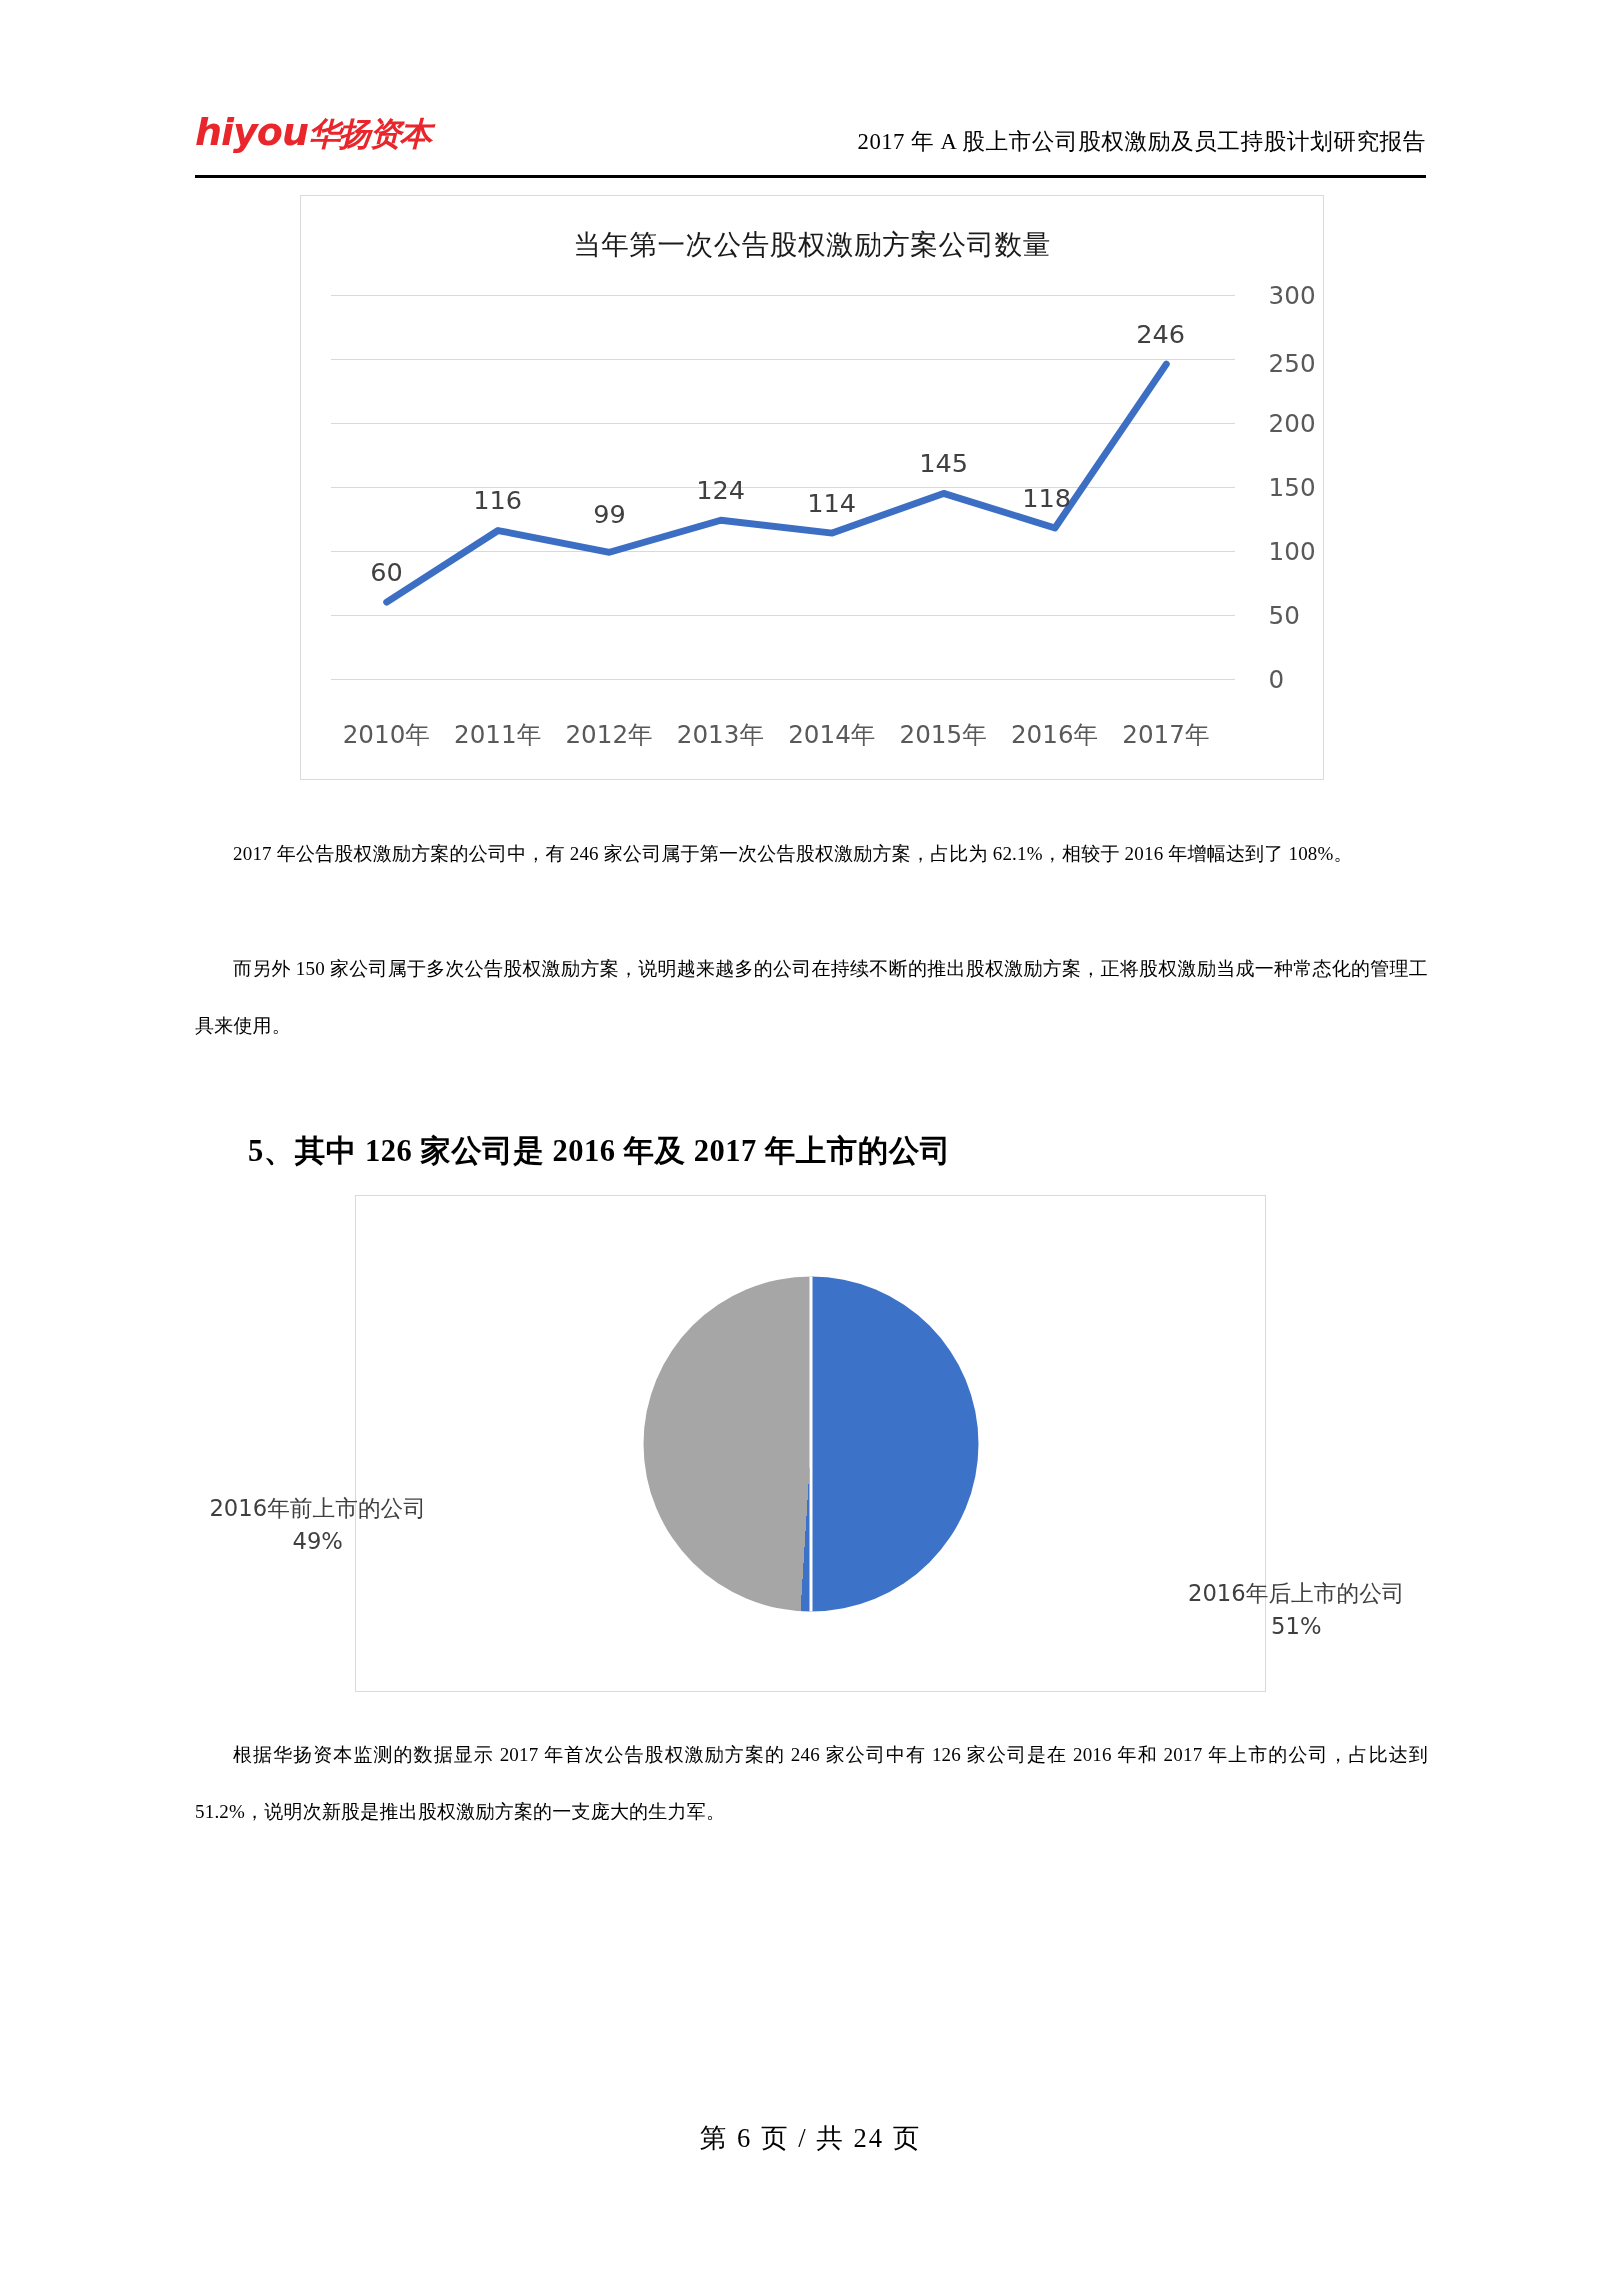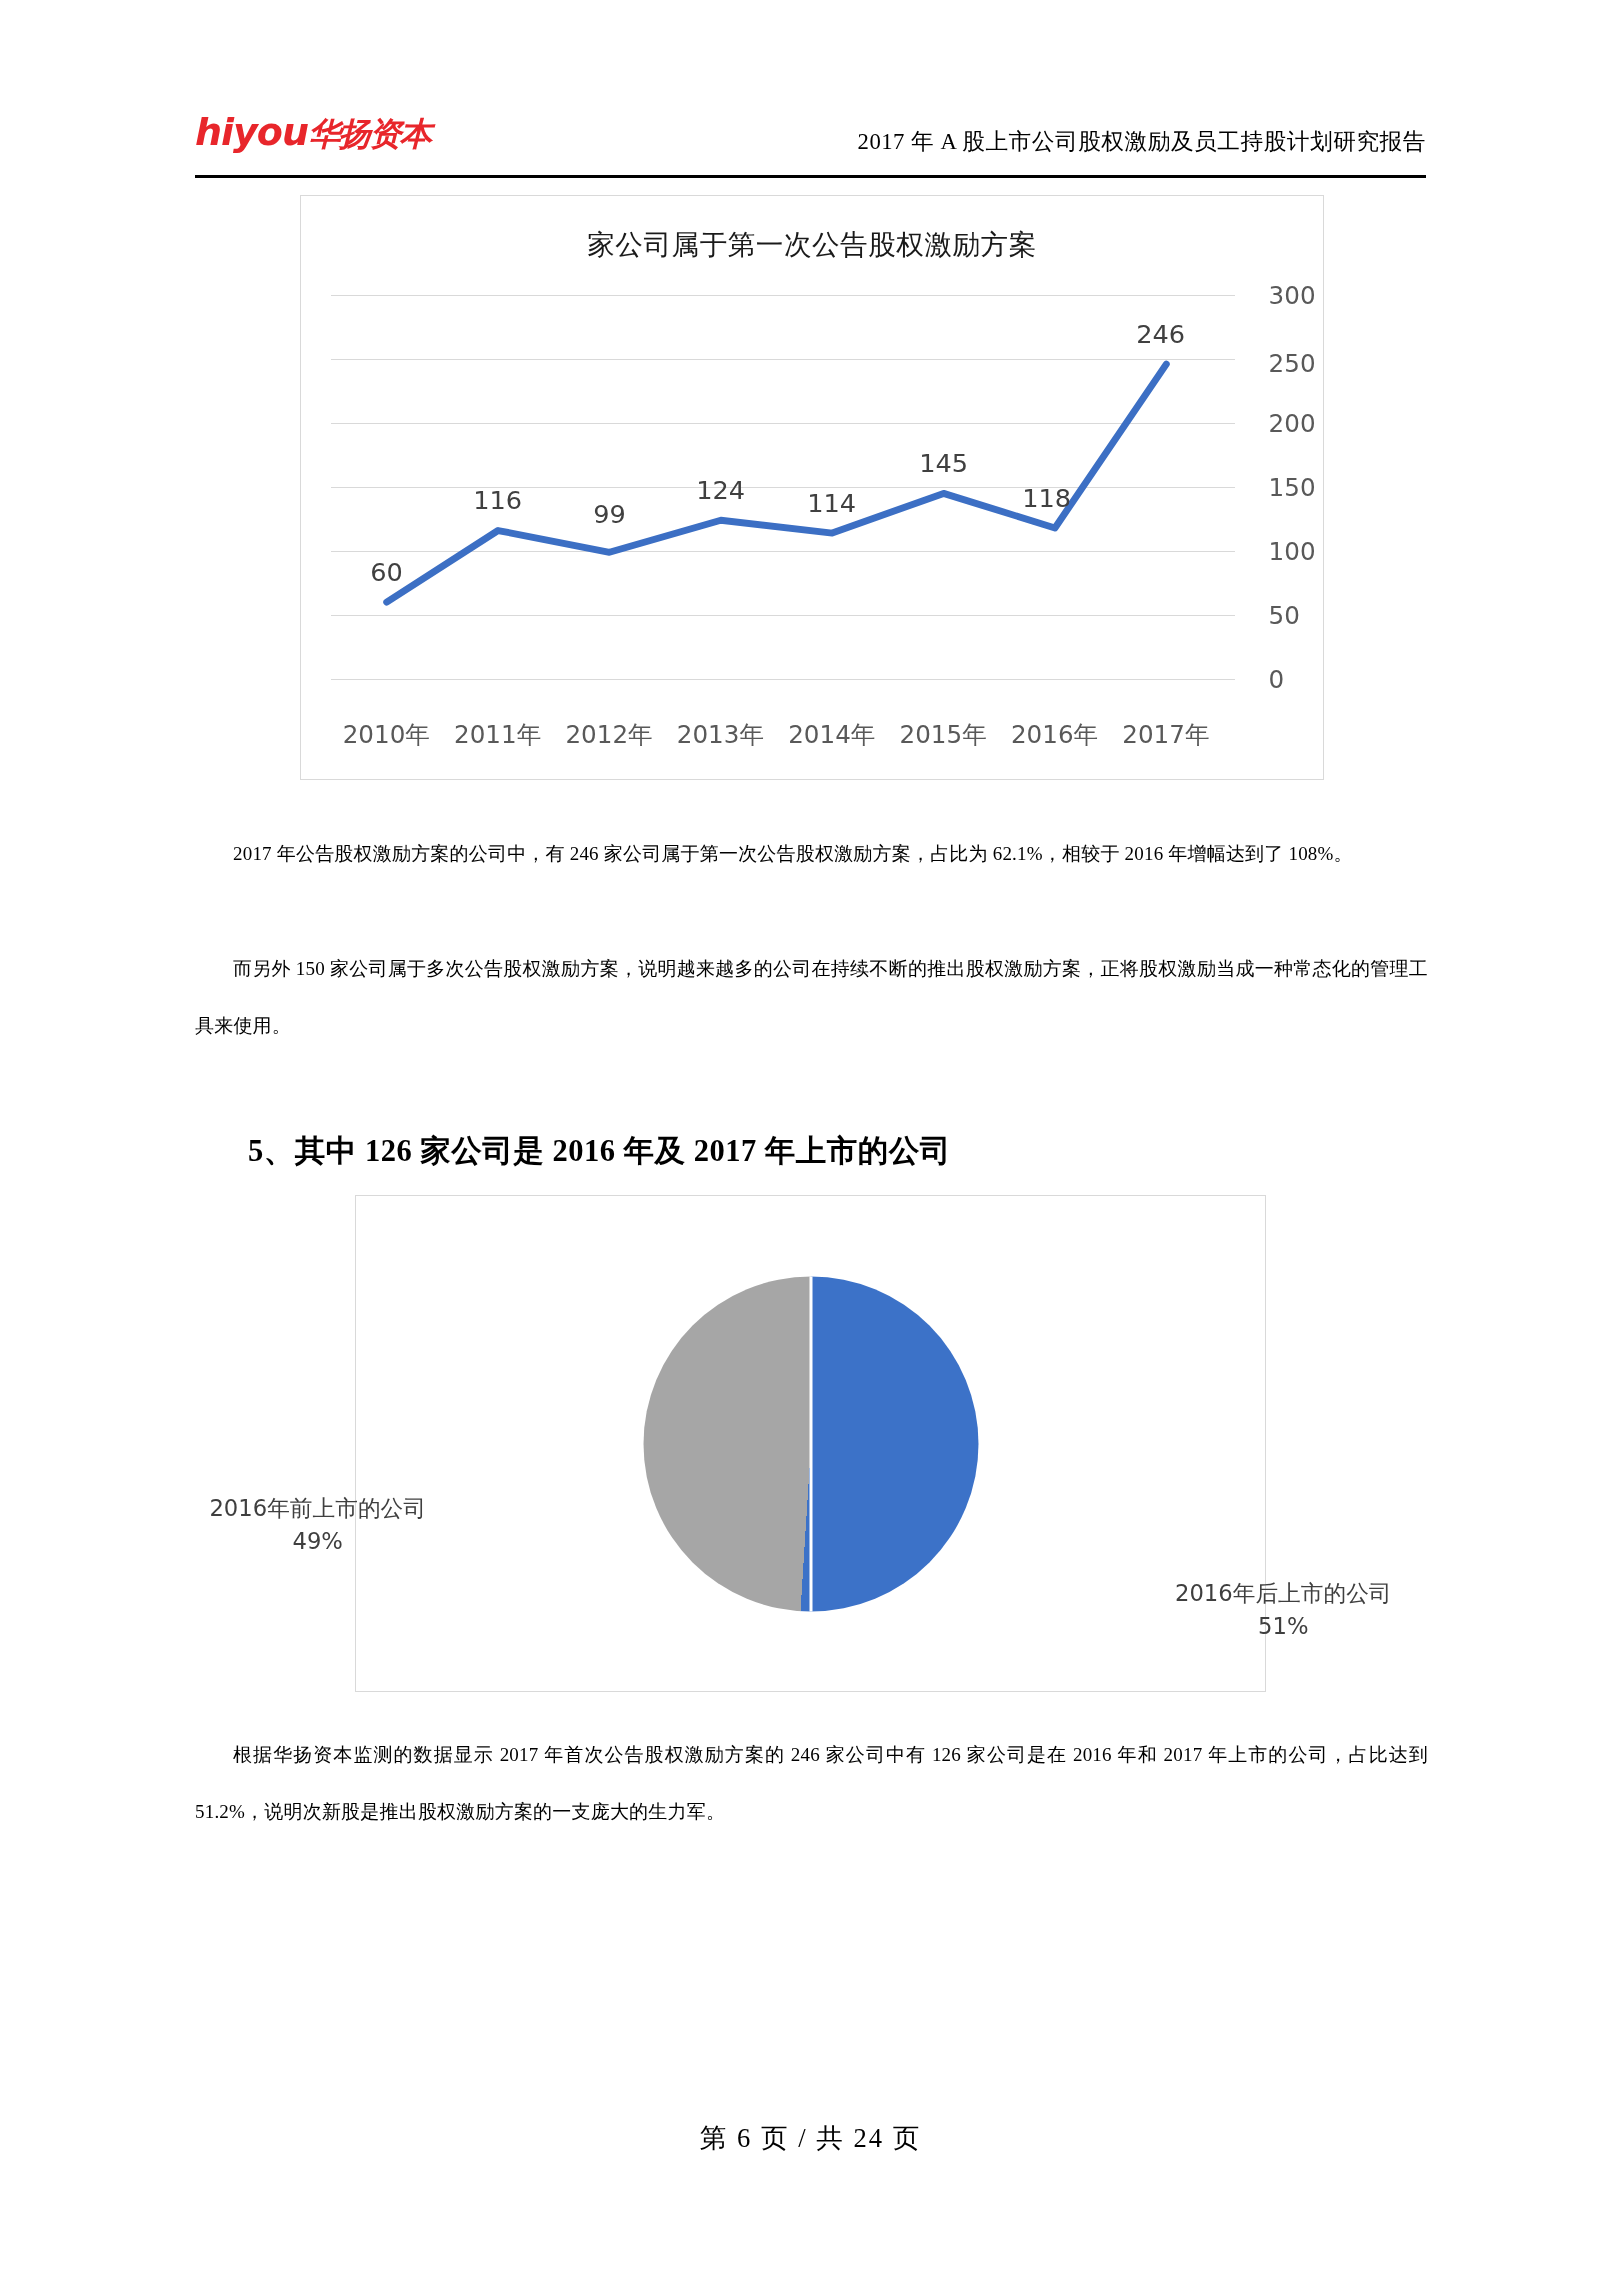--- a/index.html
+++ b/index.html
@@ -214,20 +214,21 @@
     background: #ffffff;
   }
   .pie-label {
     position: absolute;
     font-family: "DejaVu Sans", sans-serif;
     font-size: 22.7px;
     color: #3f3f3f;
     text-align: center;
     white-space: nowrap;
     line-height: 33px;
+    margin-left: 13px;
   }
   .pie-label.left  { right: 552px; top: 215px; text-align: center; }
   .pie-label.right { left: 532px; top: 300px; text-align: center; }
 
   
   .footer {
     position: absolute;
     left: 0;
     top: 2120px;
     width: 100%;
@@ -244,21 +245,21 @@
 
 <div class="page">
 
   <div class="header">
     <div class="logo"><span>hiyou</span><span class="cn">华扬资本</span></div>
     <div class="header-title">2017 年 A 股上市公司股权激励及员工持股计划研究报告</div>
   </div>
   <div class="header-rule"></div>
 
   <div class="chart-box">
-    <div class="chart-title">家公司属于第一次公告股权激励方案</div>
+    <div class="chart-title">当年第一次公告股权激励方案公司数量</div>
     <div class="plot" id="line-plot">
         <div class="gridline" style="top: 384px;"></div>
         <div class="ytick-mark" style="top: 384px;"></div>
         <div class="ytick-label" style="top: 384px;">0</div>
         <div class="gridline" style="top: 320px;"></div>
         <div class="ytick-mark" style="top: 320px;"></div>
         <div class="ytick-label" style="top: 320px;">50</div>
         <div class="gridline" style="top: 256px;"></div>
         <div class="ytick-mark" style="top: 256px;"></div>
         <div class="ytick-label" style="top: 256px;">100</div>

